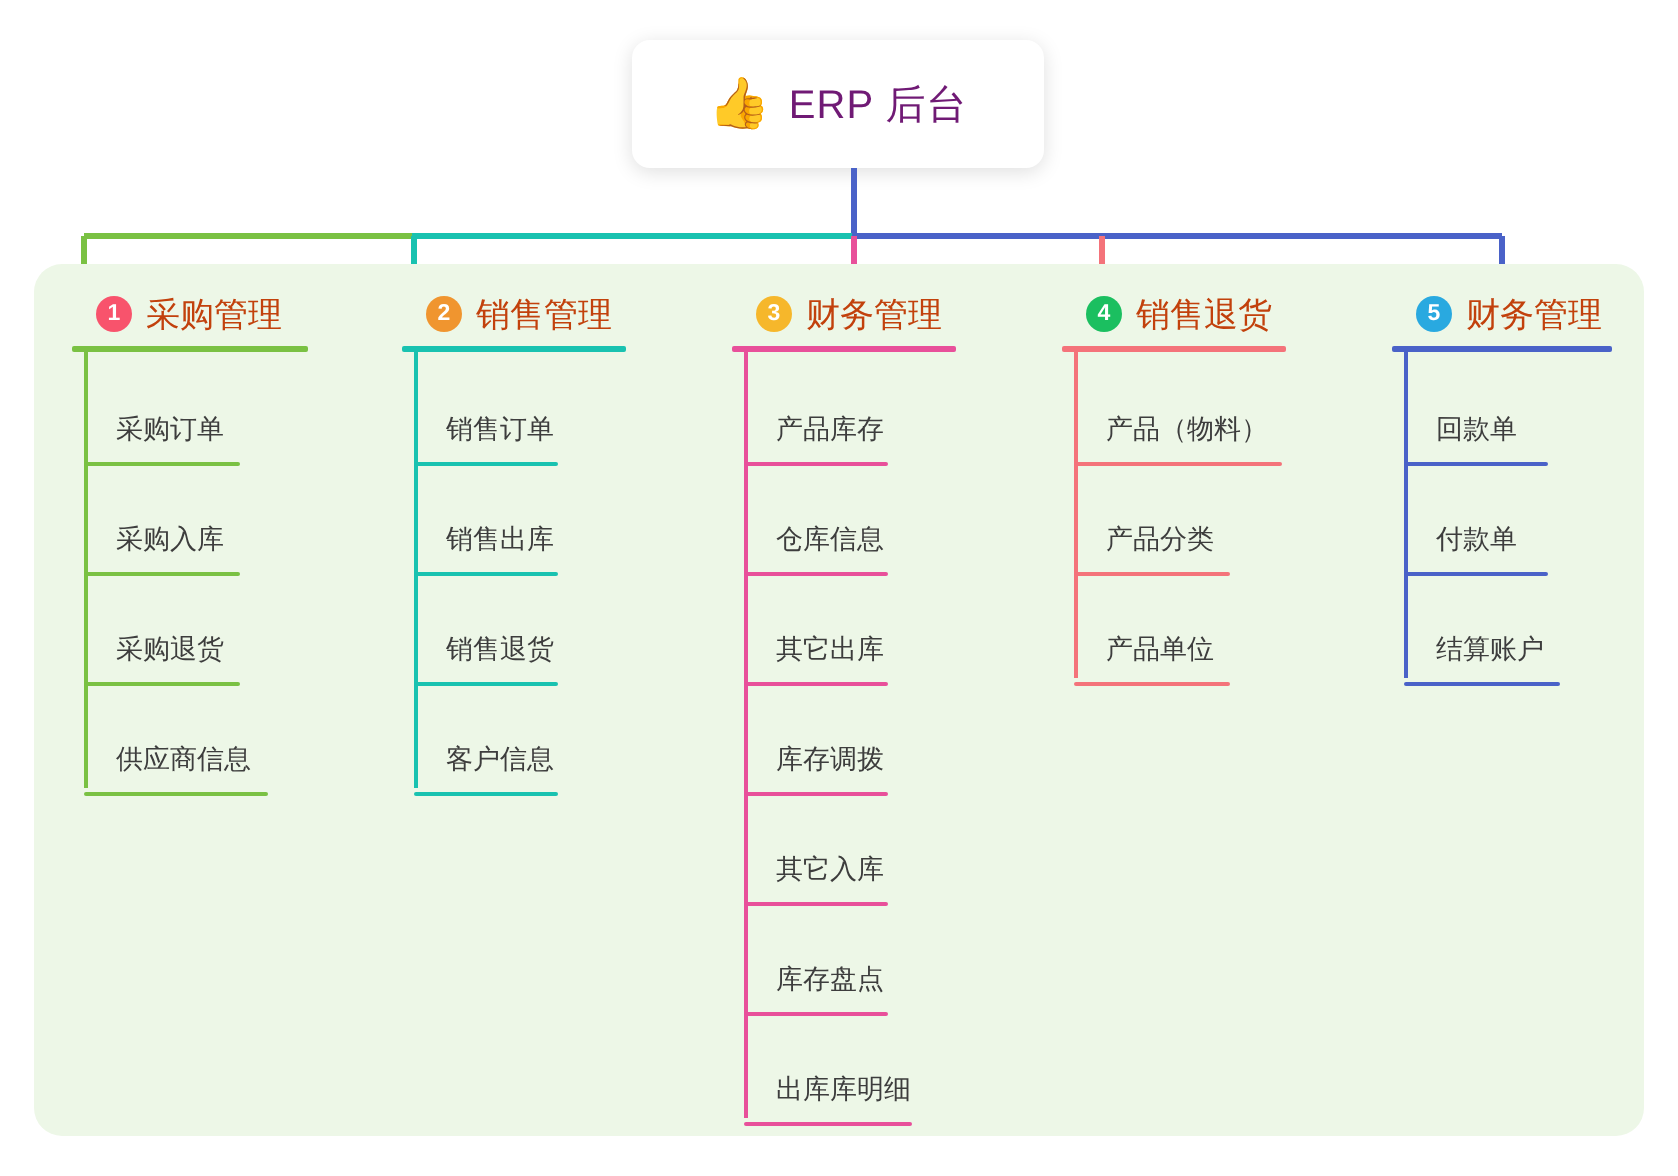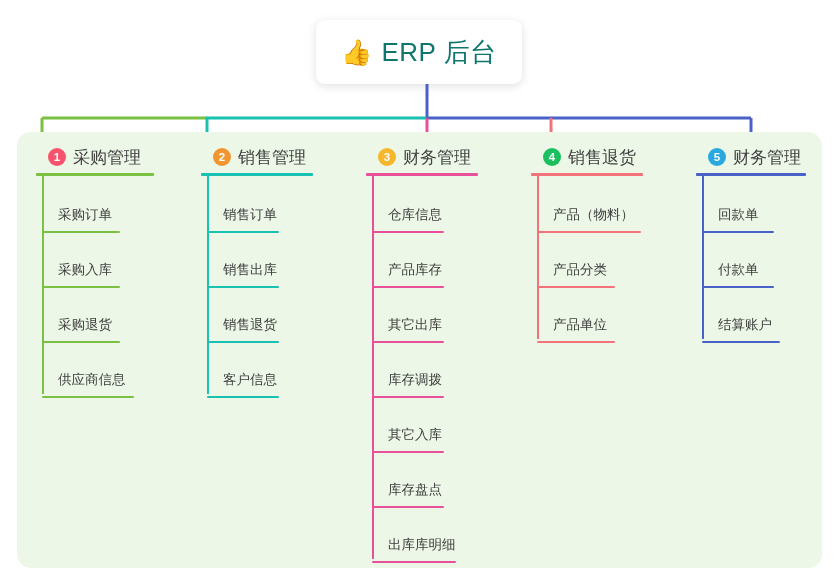--- a/index.html
+++ b/index.html
@@ -31,22 +31,22 @@
     justify-content: center;
     gap: 9px;
     box-sizing: border-box;
   }
   #root-card .thumb {
     font-size: 25px;
     line-height: 1;
     color: #f2b733;
   }
   #root-card .root-title {
-    font-size: 26px;
-    color: #0f766e;
+    font-size: 20px;
+    color: #701a75;
     letter-spacing: 0.5px;
     white-space: nowrap;
   }
 
   
   #connectors {
     position: absolute;
     left: 0;
     top: 0;
     width: 839px;
@@ -84,21 +84,21 @@
     border-radius: 50%;
     color: #ffffff;
     font-size: 11.5px;
     line-height: 18px;
     text-align: center;
     font-weight: bold;
     flex: none;
   }
   .col-title {
     font-size: 17px;
-    color: #404040;
+    color: #c2410c;
     text-align: center;
   }
   .header-rule {
     margin-top: 5px;
     height: 3px;
     border-radius: 1px;
   }
   .col-body {
     position: relative;
     margin-top: 0;
@@ -207,25 +207,25 @@
     </div>
     <div class="column" style="left: 366px;">
       <div class="col-header">
         <span class="badge" style="background: rgb(246, 183, 43);">3</span>
         <span class="col-title">财务管理</span>
       </div>
       <div class="header-rule" style="background: rgb(232, 80, 154); width: 112px;"></div>
       <div class="col-body">
         <div class="spine" style="background: rgb(232, 80, 154); height: 383px;"></div>
         <div class="item">
+          <span class="item-label">产品库存</span>
+          <div class="item-rule" style="background: rgb(232, 80, 154); width: 72px;"></div>
+        </div>
+        <div class="item">
           <span class="item-label">仓库信息</span>
-          <div class="item-rule" style="background: rgb(232, 80, 154); width: 72px;"></div>
-        </div>
-        <div class="item">
-          <span class="item-label">产品库存</span>
           <div class="item-rule" style="background: rgb(232, 80, 154); width: 72px;"></div>
         </div>
         <div class="item">
           <span class="item-label">其它出库</span>
           <div class="item-rule" style="background: rgb(232, 80, 154); width: 72px;"></div>
         </div>
         <div class="item">
           <span class="item-label">库存调拨</span>
           <div class="item-rule" style="background: rgb(232, 80, 154); width: 72px;"></div>
         </div>

